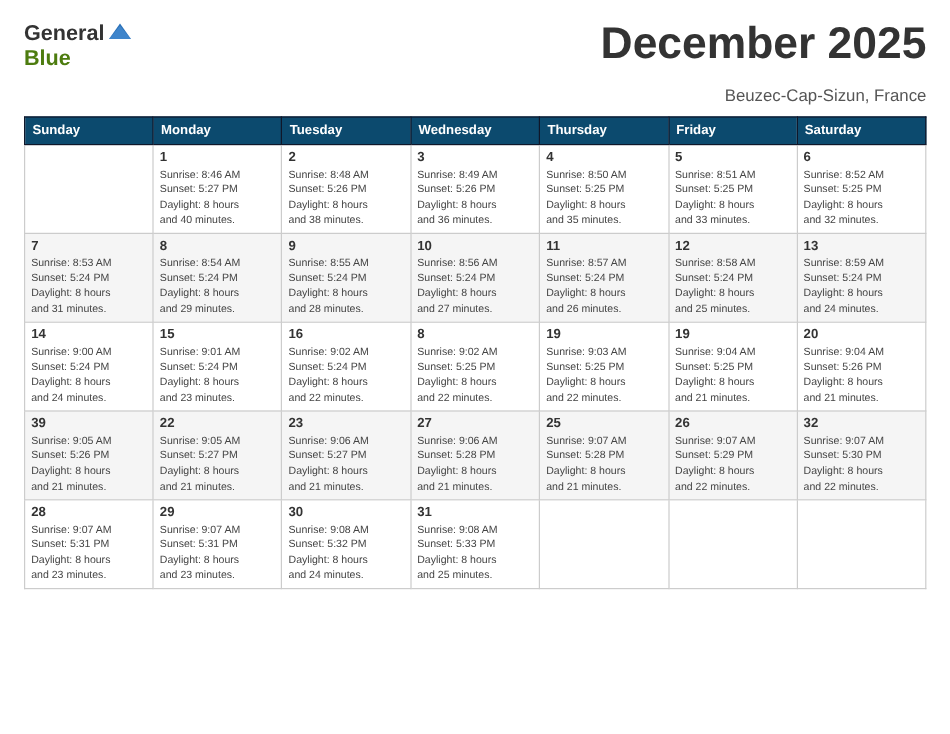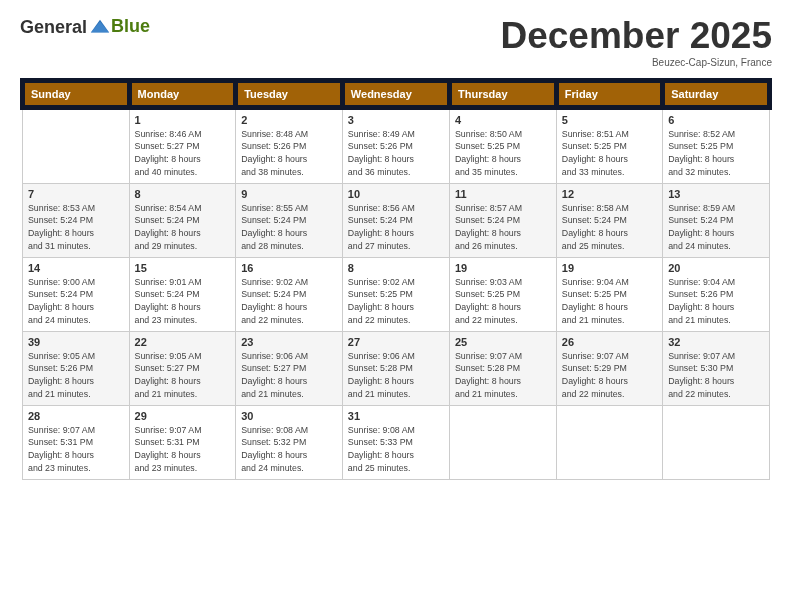--- a/index.html
+++ b/index.html
@@ -17,21 +17,21 @@
       padding: 16px 20px 10px 20px;
     }
     .header {
       display: flex;
       justify-content: space-between;
       align-items: flex-start;
       margin-bottom: 10px;
     }
     .logo {
       display: flex;
-      flex-direction: row;
+      flex-direction: column;
       align-items: flex-start;
     }
     .logo-text {
       display: flex;
       align-items: center;
       gap: 2px;
     }
     .logo-general {
       font-size: 18px;
       font-weight: bold;
@@ -50,37 +50,37 @@
     .title-block {
       text-align: right;
     }
     .month-title {
       font-size: 37px;
       font-weight: bold;
       color: #333;
       line-height: 1.1;
     }
     .location {
-      font-size: 10px;
+      font-size: 14px;
       color: #555;
-      margin-top: 0;
+      margin-top: 14px;
     }
     .calendar {
       width: 100%;
       border-collapse: collapse;
       font-size: 9.5px;
     }
     .calendar thead th {
-      background: #a16207;
+      background: #0c4a6e;
       color: #fff;
       padding: 5px 6px;
       text-align: left;
       font-size: 11px;
       font-weight: bold;
-      border: 5px solid #0f172a;
+      border: 1px solid #0f172a;
     }
     .calendar tbody td {
       border: 1px solid #ccc;
       vertical-align: top;
       padding: 4px 5px;
       width: 108px;
       min-height: 70px;
       background: #fff;
     }
     .calendar tbody tr:nth-child(even) td {

